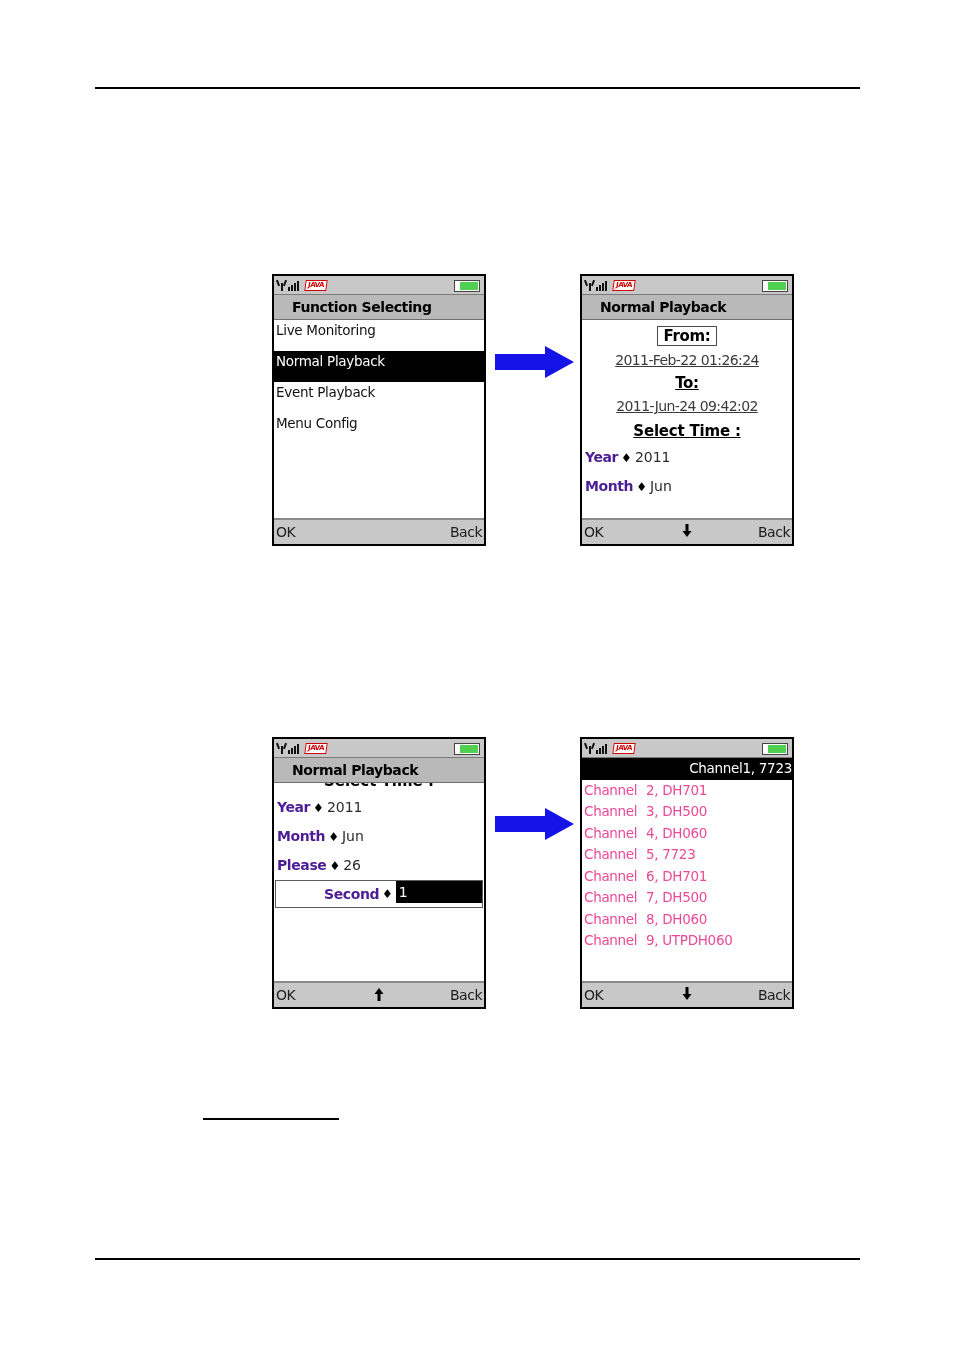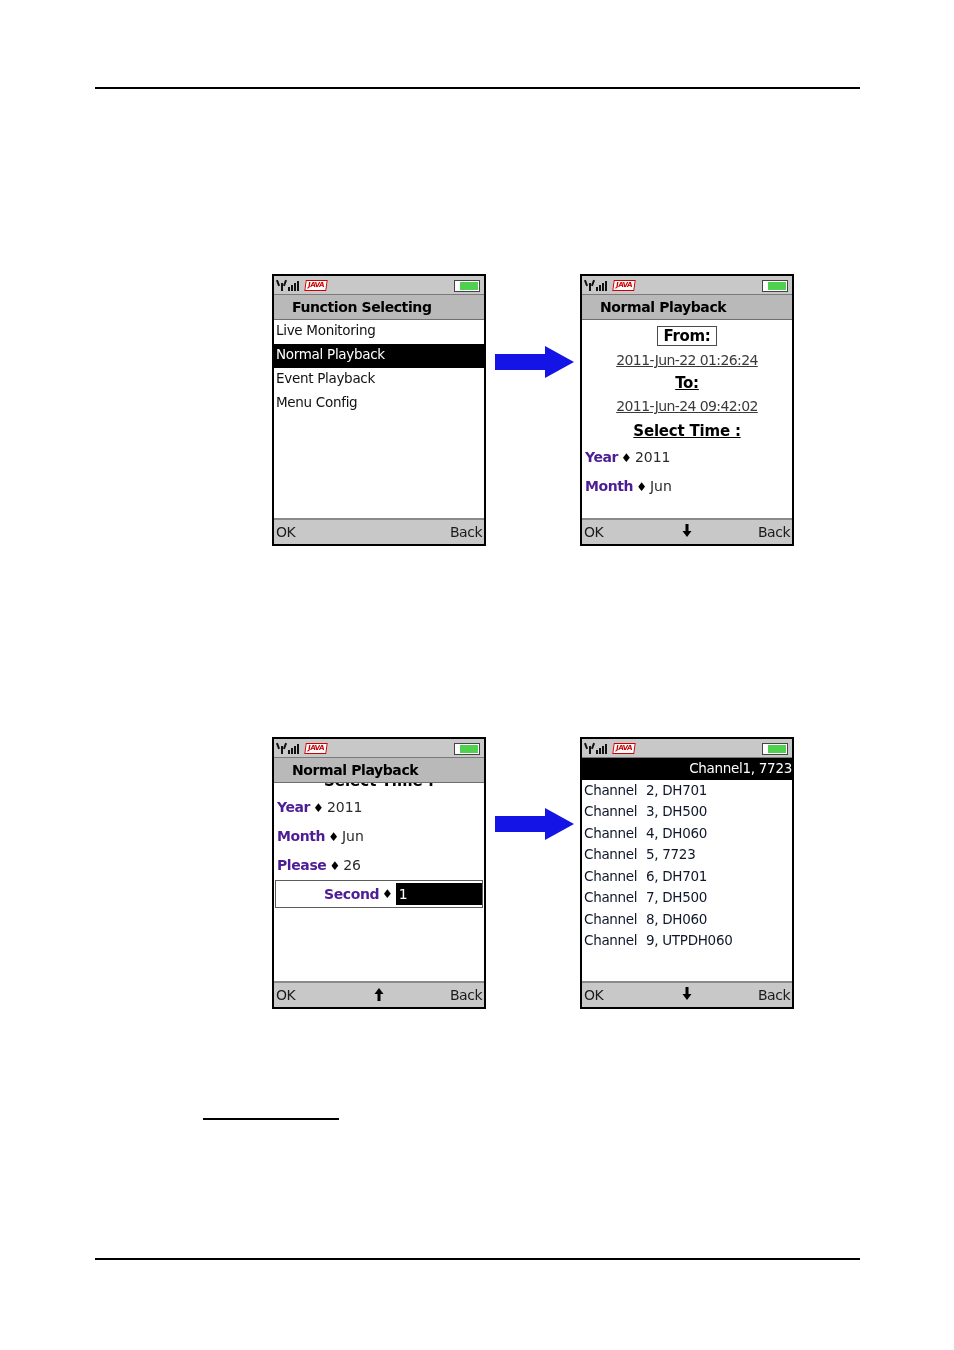--- a/index.html
+++ b/index.html
@@ -103,21 +103,21 @@
     position: relative;
   }
   .softbar .mid {
     position: absolute; left: 0; right: 0; text-align: center;
     font-size: 13px; line-height: 26px; color: #000;
   }
   .sk { position: relative; z-index: 2; letter-spacing: -0.5px; }
 
   
   .row {
-    height: 24px; line-height: 21px;
+    height: 31px; line-height: 21px;
     font-family: "DejaVu Sans", sans-serif;
     font-size: 13.5px;
     color: #111;
     padding-left: 2px;
     white-space: nowrap;
     letter-spacing: -0.3px;
   }
   .row.sel { background: #000; color: #fff; }
 
   
@@ -128,21 +128,21 @@
     font-size: 14px;
     white-space: nowrap;
   }
   .kv .k { font-weight: bold; color: #4c1d95; letter-spacing: -0.4px; }
   .kv .d { color: #000; font-size: 12px; padding: 0 3px; }
   .kv .v { color: #2b2b2b; }
   .kv.boxed {
     border: 1px solid #5c5c5c;
     height: 28px; line-height: 26px;
     margin: 0 1px;
-    display: flex; align-items: center; padding-left: 48px;
+    display: flex;  padding-left: 48px;
   }
   .kv.boxed .val-hl {
     background: #000; color: #fff;
     flex: 1 1 auto; height: 22px; line-height: 22px;
     padding-left: 3px;
   }
 
   .ctr { text-align: center; font-family: "DejaVu Sans", sans-serif; text-decoration: underline; }
   .fromlbl {
     display: inline-block;
@@ -156,21 +156,21 @@
   .seltime { font-weight: bold; font-size: 15px; letter-spacing: -0.2px; }
   .clipped-top {
     position: absolute; left: 0; right: 0; top: -11px;
     text-align: center; font-weight: bold; font-size: 15px;
     font-family: "DejaVu Sans", sans-serif; color: #000;
   }
 
   .chrow {
     height: 21.5px; line-height: 21.5px;
     font-family: "DejaVu Sans", sans-serif;
-    font-size: 13.5px; color: #0f172a;
+    font-size: 13.5px; color: #ec4899;
     padding-left: 2px; white-space: nowrap; letter-spacing: -0.3px;
   }
   .chrow .num { display: inline-block; }
   .chrow.sel { background: #000; color: #fff; text-align: right; }
   .chrow .lbl { display: inline-block; width: 62px; }
 
   
   .arrow { position: absolute; }
   .arrow svg { display: block; }
 </style>
@@ -232,21 +232,21 @@
       <div class="javalogo">JAVA</div>
       <div class="batt">
           <div class="fill"></div>
         </div>
     </div>
     <div class="titlebar">Normal Playback</div>
     <div class="body">
       <div class="ctr" style="margin-top:6px;">
         <span class="fromlbl">From:</span>
       </div>
-      <div class="ctr dateline" style="margin-top:6px;">2011-Jun-22 01:26:24</div>
+      <div class="ctr dateline" style="margin-top:6px;">2011-Feb-22 01:26:24</div>
       <div class="ctr tolbl" style="margin-top:6px;">To:</div>
       <div class="ctr dateline" style="margin-top:6px;">2011-Jun-24 09:42:02</div>
       <div class="ctr seltime" style="margin-top:8px;">Select Time :</div>
       <div class="kv" style="margin-top:3px;">
         <span class="k">Year</span><span class="d">♦</span><span class="v">2011</span>
       </div>
       <div class="kv">
         <span class="k">Month</span><span class="d">♦</span><span class="v">Jun</span>
       </div>
     </div>

